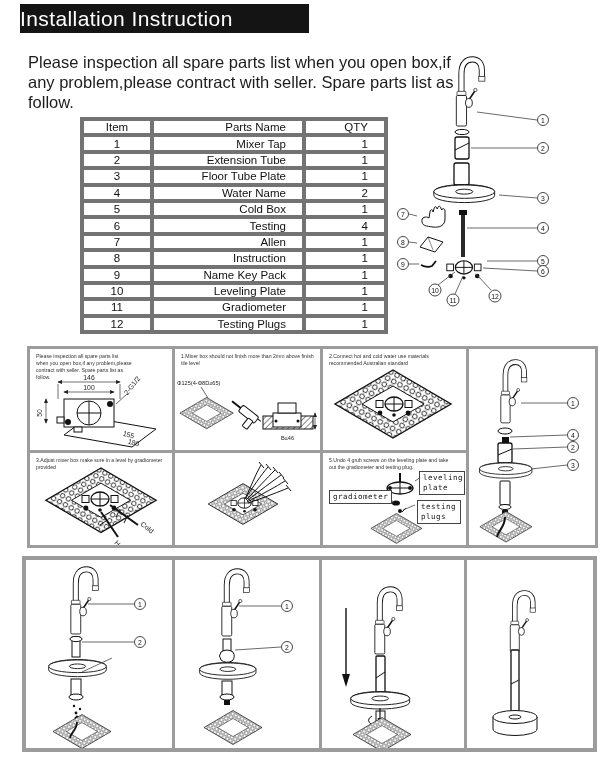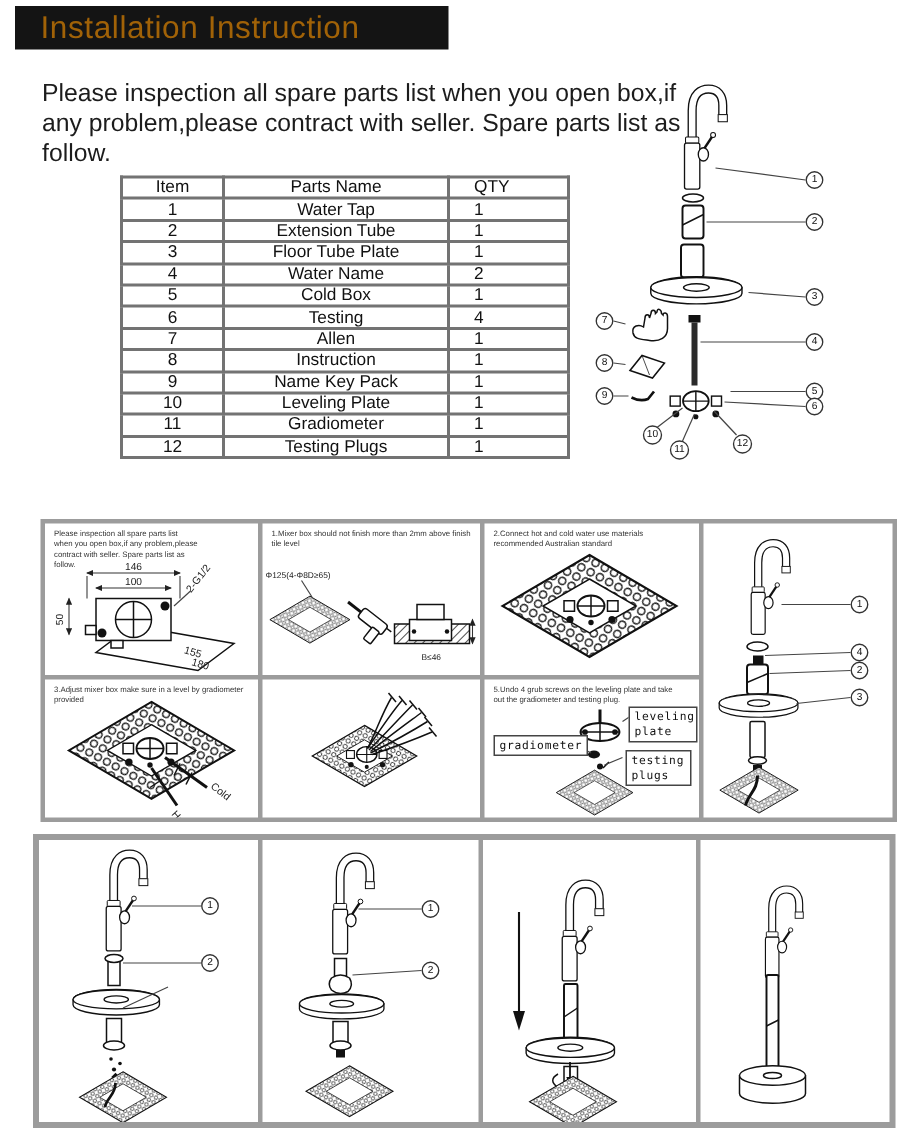--- a/index.html
+++ b/index.html
@@ -1,29 +1,29 @@
 <!DOCTYPE html>
 <html><head>
 <meta charset="utf-8">
 <style>
   html,body{margin:0;padding:0;}
   body{width:602px;height:757px;position:relative;background:#fff;overflow:hidden;
        font-family:"Liberation Sans",sans-serif;color:#111;}
 
-  .titlebar{position:absolute;left:10px;top:4px;width:289px;height:29px;background:#141414;
-            color:#a16207;font-size:21px;line-height:29px;padding-left:17px;box-sizing:border-box;
+  .titlebar{position:absolute;left:20px;top:4px;width:289px;height:29px;background:#141414;
+            color:#ffffff;font-size:21px;line-height:29px;box-sizing:border-box;
             letter-spacing:.4px;white-space:nowrap;}
   .intro{position:absolute;left:28px;top:53px;width:448px;font-size:16.5px;line-height:1.2;color:#1c1c1c;}
 
   table.parts{position:absolute;left:80px;top:117px;border-collapse:collapse;font-size:11.5px;color:#111;
               border:2px solid #222;}
-  table.parts th,table.parts td{border:2px solid #737373;padding:0 16px;height:12.4px;line-height:12px;font-weight:400;}
+  table.parts th,table.parts td{border:4px solid #737373;padding:0 16px;height:12.4px;line-height:12px;font-weight:400;}
   table.parts .c-item{width:34px;text-align:center;}
-  table.parts .c-name{width:116px;text-align:center;}
-  table.parts .c-qty{width:46px;text-align:left;}
+  table.parts .c-name{width:116px;text-align:right;}
+  table.parts .c-qty{width:46px;text-align:right;}
 
   .exploded{position:absolute;left:383px;top:42px;width:217px;height:282px;}
 
   .grid-top{position:absolute;left:27px;top:346px;display:grid;
             grid-template-columns:142px 145px 143px 126px;grid-template-rows:101px 92px;
             gap:3px;padding:3px;background:#9c9c9c;width:fit-content;}
   .grid-bottom{position:absolute;left:22px;top:556px;display:grid;
             grid-template-columns:146px 144px 142px 126px;grid-template-rows:188px;
             gap:3px;padding:4px;background:#9c9c9c;width:fit-content;}
   .panel{background:#fff;position:relative;overflow:hidden;}
@@ -135,21 +135,21 @@
 
 <table class="parts">
   <tbody>
       <tr>
     <th class="c-item">Item</th>
     <th class="c-name">Parts Name</th>
     <th class="c-qty">QTY</th>
   </tr>
   <tr>
         <td class="c-item">1</td>
-        <td class="c-name">Water Tap</td>
+        <td class="c-name">Mixer Tap</td>
         <td class="c-qty">1</td>
       </tr>
   <tr>
         <td class="c-item">2</td>
         <td class="c-name">Extension Tube</td>
         <td class="c-qty">1</td>
       </tr>
   <tr>
         <td class="c-item">3</td>
         <td class="c-name">Floor Tube Plate</td>

